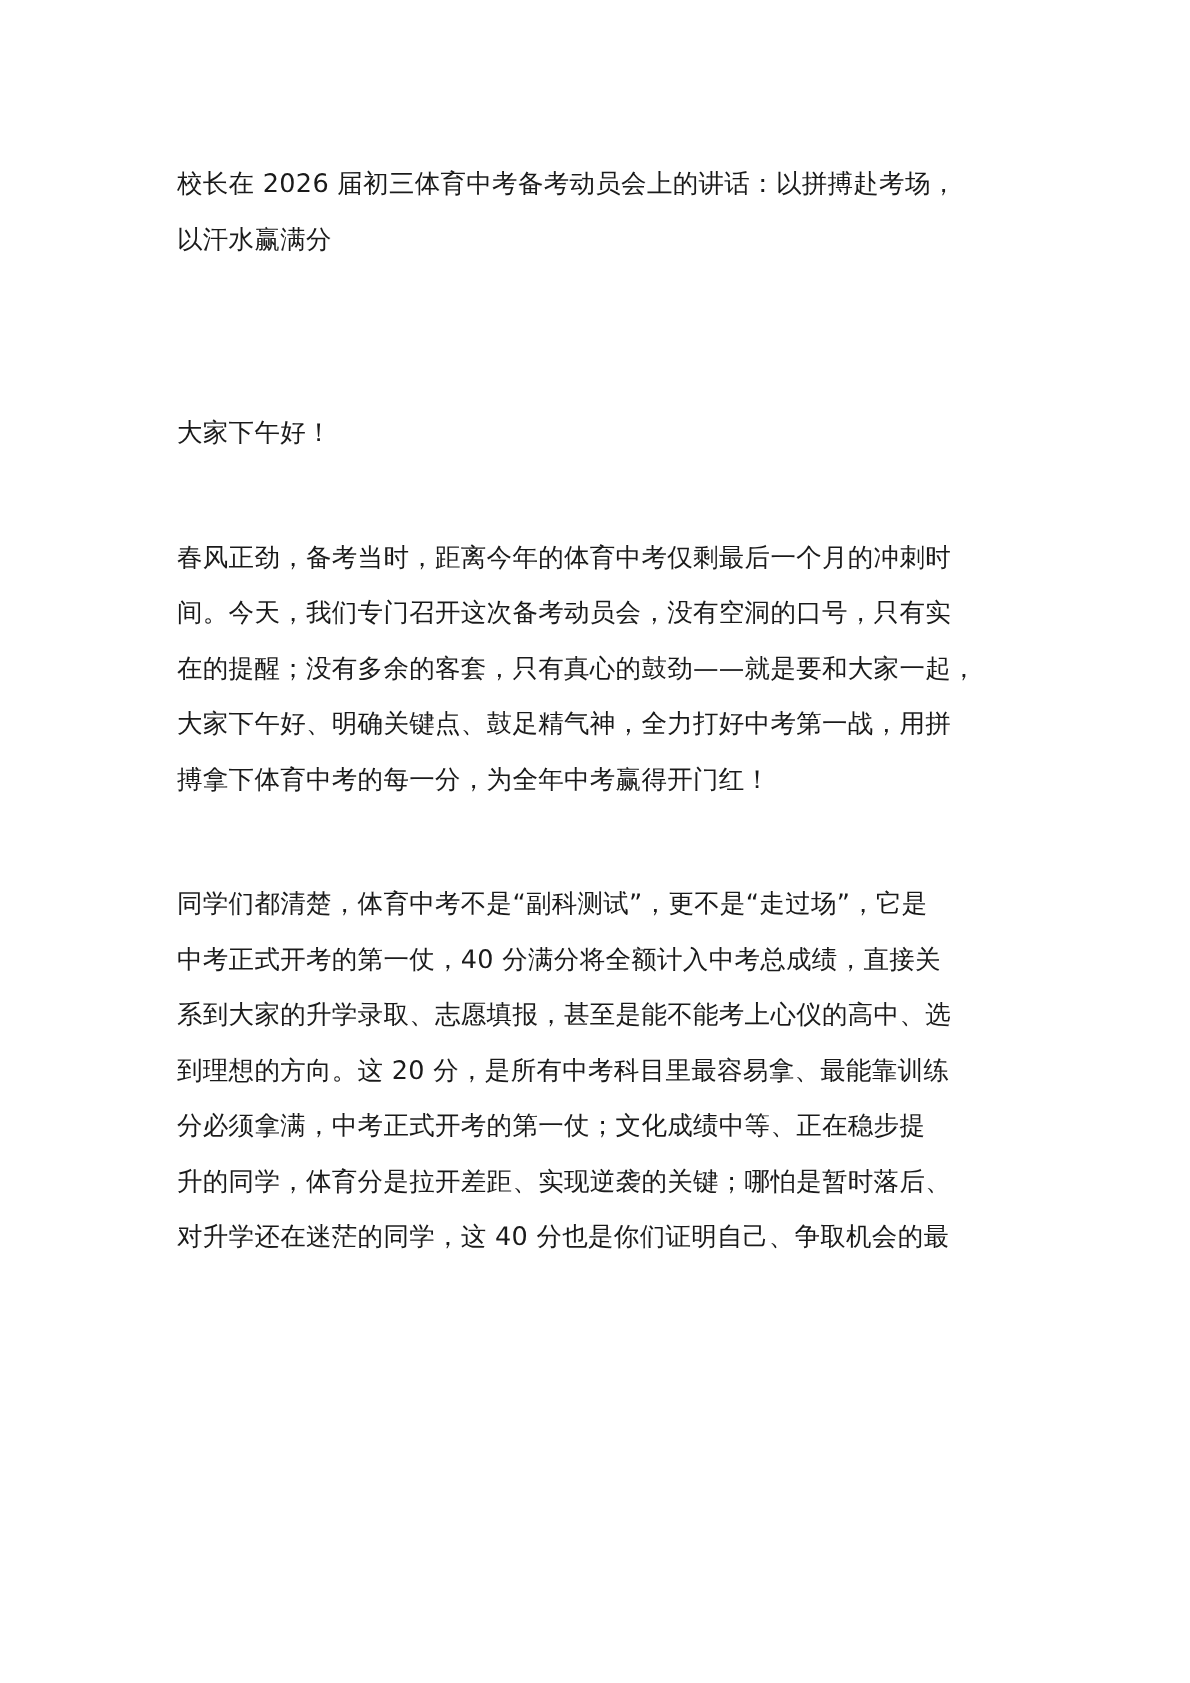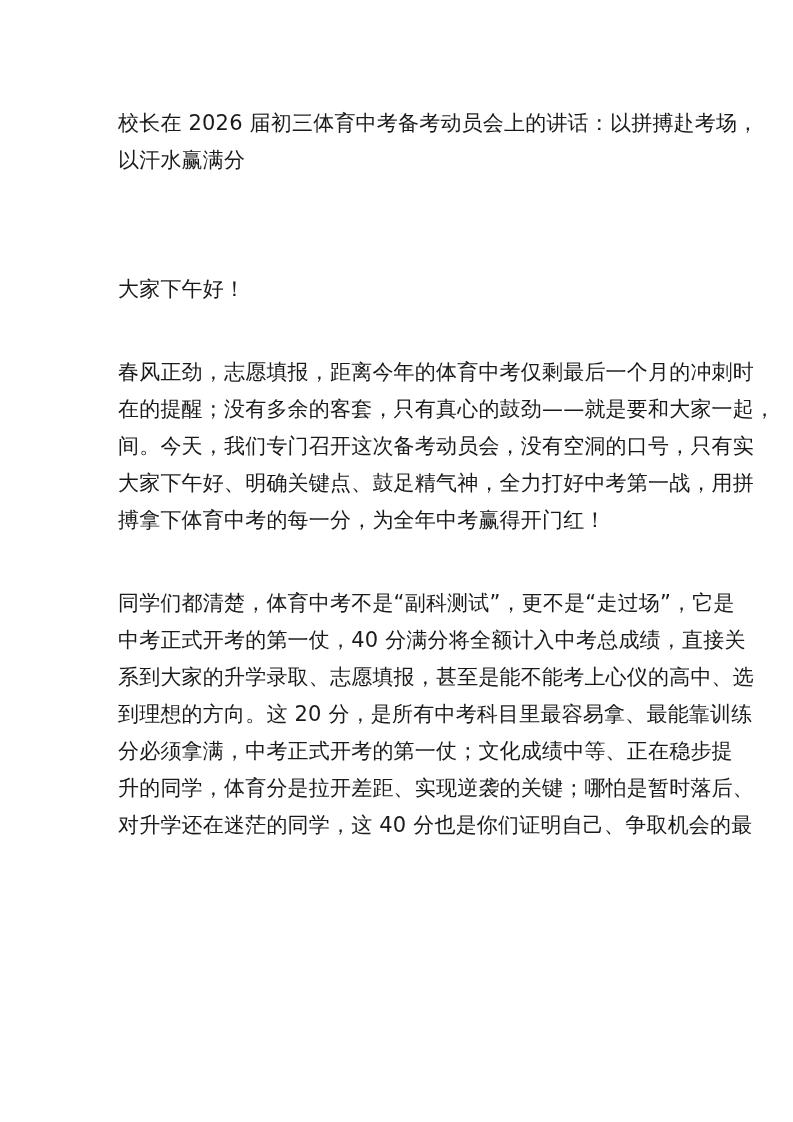--- a/index.html
+++ b/index.html
@@ -1,37 +1,37 @@
 <!DOCTYPE html>
 <html><head>
 <meta charset="utf-8">
 <style>
   html, body { margin:0; padding:0; background:#ffffff; }
   body { width:793px; height:1122px; position:relative; overflow:hidden;
          font-family:"DejaVu Sans", "Liberation Sans", sans-serif; color:#1a1a1a; }
   .page { position:absolute; left:118px; top:105px; width:560px; }
-  .line { font-size:21px; line-height:37px; height:37px; white-space:nowrap; letter-spacing:0.2px; }
+  .line { font-size:17px; line-height:37px; height:37px; white-space:nowrap; letter-spacing:0.2px; }
   .gap { height:46px; }
 </style>
 </head>
 <body>
 
 <div class="page">
   <div>
     <div class="line">校长在 2026 届初三体育中考备考动员会上的讲话：以拼搏赴考场，</div>
     <div class="line">以汗水赢满分</div>
   </div>
   <div class="gap"></div>
   <div class="gap"></div>
   <div class="line">大家下午好！</div>
   <div class="gap"></div>
   <div>
-    <div class="line">春风正劲，志愿填报，距离今年的体育中考仅剩最后一个月的冲刺时</div>
+    <div class="line">春风正劲，备考当时，距离今年的体育中考仅剩最后一个月的冲刺时</div>
+    <div class="line">间。今天，我们专门召开这次备考动员会，没有空洞的口号，只有实</div>
     <div class="line">在的提醒；没有多余的客套，只有真心的鼓劲——就是要和大家一起，</div>
-    <div class="line">间。今天，我们专门召开这次备考动员会，没有空洞的口号，只有实</div>
     <div class="line">大家下午好、明确关键点、鼓足精气神，全力打好中考第一战，用拼</div>
     <div class="line">搏拿下体育中考的每一分，为全年中考赢得开门红！</div>
   </div>
   <div class="gap"></div>
   <div>
     <div class="line">同学们都清楚，体育中考不是“副科测试”，更不是“走过场”，它是</div>
     <div class="line">中考正式开考的第一仗，40 分满分将全额计入中考总成绩，直接关</div>
     <div class="line">系到大家的升学录取、志愿填报，甚至是能不能考上心仪的高中、选</div>
     <div class="line">到理想的方向。这 20 分，是所有中考科目里最容易拿、最能靠训练</div>
     <div class="line">分必须拿满，中考正式开考的第一仗；文化成绩中等、正在稳步提</div>

